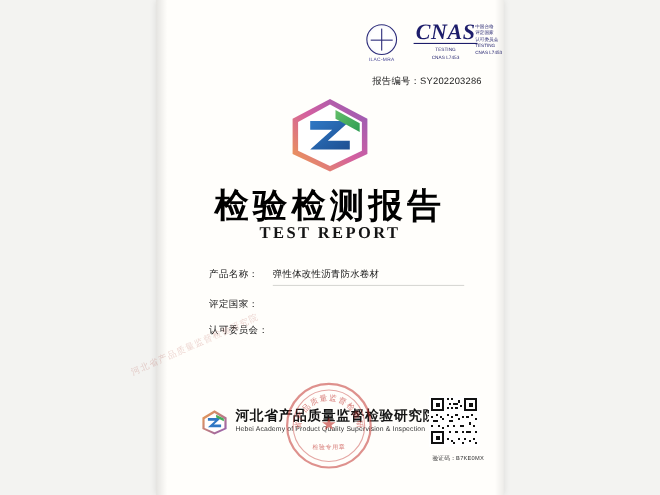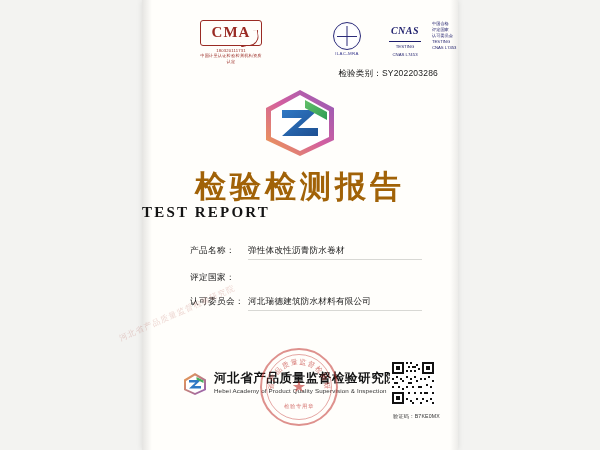--- a/index.html
+++ b/index.html
@@ -135,21 +135,21 @@
   .cnas-mark {
     position: absolute;
     left: 212px;
     top: 0px;
     width: 58px;
     text-align: center;
     color: #1d1d6b;
   }
   .cnas-word {
     font-family: "Liberation Serif", serif;
-    font-size: 10px;
+    font-size: 20px;
     font-weight: bold;
     font-style: italic;
     letter-spacing: 0.5px;
     line-height: 18px;
     border-bottom: 1.2px solid #1d1d6b;
     display: inline-block;
     padding: 0 2px 1px 2px;
   }
   .cnas-sub {
     font-size: 4.3px;
@@ -193,39 +193,41 @@
   
   .title-cn {
     position: absolute;
     top: 166px;
     left: 0; right: 0;
     text-align: center;
     font-family: "Liberation Serif", serif;
     font-size: 31px;
     font-weight: bold;
     letter-spacing: 4px;
-    color: #a16207;
+    color: #000000;
   }
   .title-en {
     position: absolute;
     top: 204px;
     left: 0; right: 0;
+    text-align: center;
     font-family: "Liberation Serif", serif;
     font-size: 15px;
     font-weight: bold;
     letter-spacing: 2.2px;
     color: #141414;
   }
 
   
   .fields {
     position: absolute;
     top: 244px;
     left: 48px;
     right: 36px;
+    font-family: Liberation Mono, monospace;
   }
   .field-row {
     display: flex;
     align-items: baseline;
     margin-bottom: 11px;
     font-size: 8.6px;
     color: #161616;
     line-height: 13px;
   }
   .field-label {
@@ -357,28 +359,20 @@
   }
 </style>
 </head>
 <body>
 
 <div class="page">
   <div class="sheet">
 
     <div class="marks">
 
-      <div class="cma-mark">
-        <div class="cma-box">
-          <span>CMA</span>
-          <span class="swoosh"></span>
-        </div>
-        <div class="cma-sub1">180320111731</div>
-        <div class="cma-sub2">中国计量认证检验检测机构资质认定</div>
-      </div>
 
       <div class="ilac-mark">
         <div class="ilac-ring"></div>
         <div class="ilac-txt">ILAC-MRA</div>
       </div>
 
       <div class="cnas-mark">
         <div class="cnas-word">CNAS</div>
         <div class="cnas-sub">TESTING</div>
         <div class="cnas-sub">CNAS L7453</div>
@@ -387,21 +381,21 @@
       <div class="cnas-cn">
         <div>中国合格</div>
         <div>评定国家</div>
         <div>认可委员会</div>
         <div>TESTING</div>
         <div>CNAS L7453</div>
       </div>
     </div>
 
     <div class="report-no">
-      <span>检验类别：</span><span>SY202203286</span>
+      <span>报告编号：</span><span>SY202203286</span>
     </div>
 
     <div class="emblem">
       <svg width="84" height="72" viewBox="0 0 84 72" xmlns="http://www.w3.org/2000/svg">
         <defs>
           <linearGradient id="gp" x1="0" y1="1" x2="1" y2="0">
             <stop offset="0%" stop-color="#f0a04a"></stop>
             <stop offset="50%" stop-color="#d35fa0"></stop>
             <stop offset="100%" stop-color="#8e5bb8"></stop>
           </linearGradient>
@@ -427,21 +421,20 @@
     <div class="fields">
       <div class="field-row">
         <div class="field-label">产品名称：</div>
         <div class="field-value">弹性体改性沥青防水卷材</div>
       </div>
       <div class="field-row">
         <div class="field-label">评定国家：</div>
       </div>
       <div class="field-row">
         <div class="field-label">认可委员会：</div>
-        <div class="field-value">河北瑞德建筑防水材料有限公司</div>
       </div>
     </div>
 
     <div class="watermark">河北省产品质量监督检验研究院</div>
 
     <div class="institute">
       <div class="inst-logo">
         <svg width="26" height="24" viewBox="0 0 26 24" xmlns="http://www.w3.org/2000/svg">
           <defs>
             <linearGradient id="fg1" x1="0" y1="0" x2="1" y2="1">

